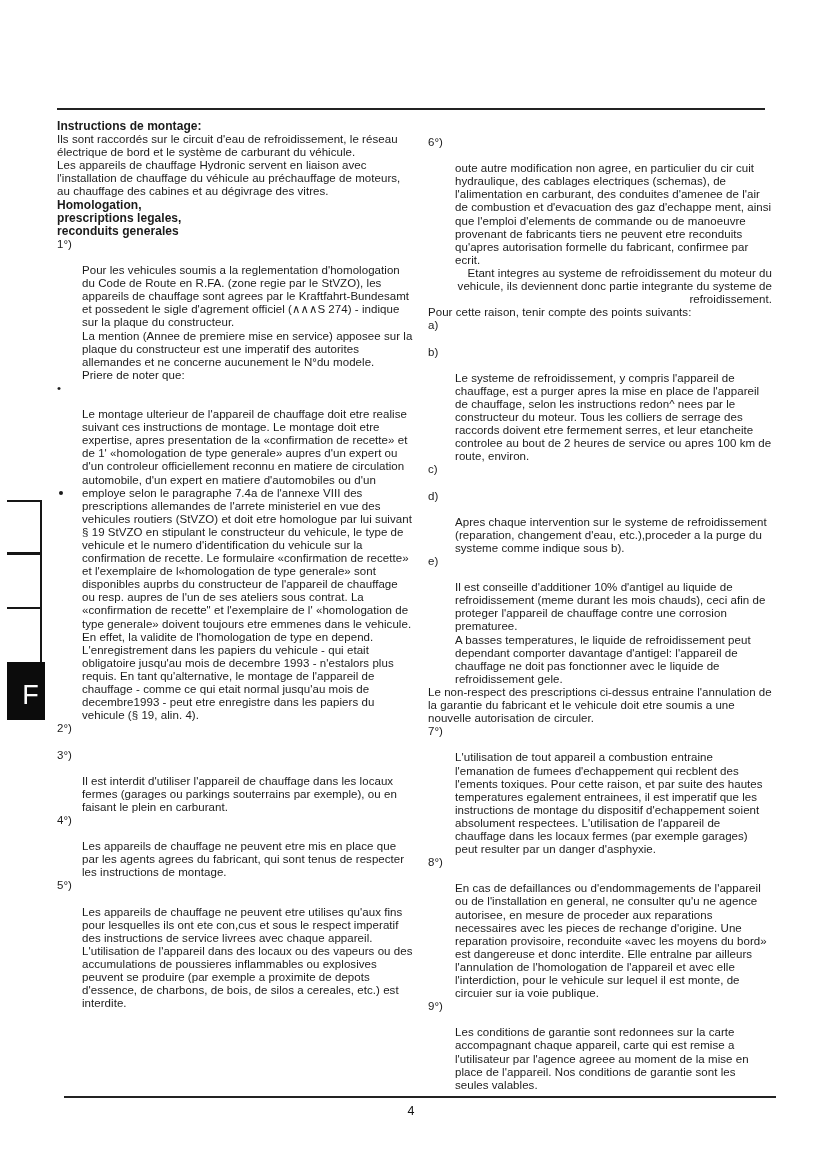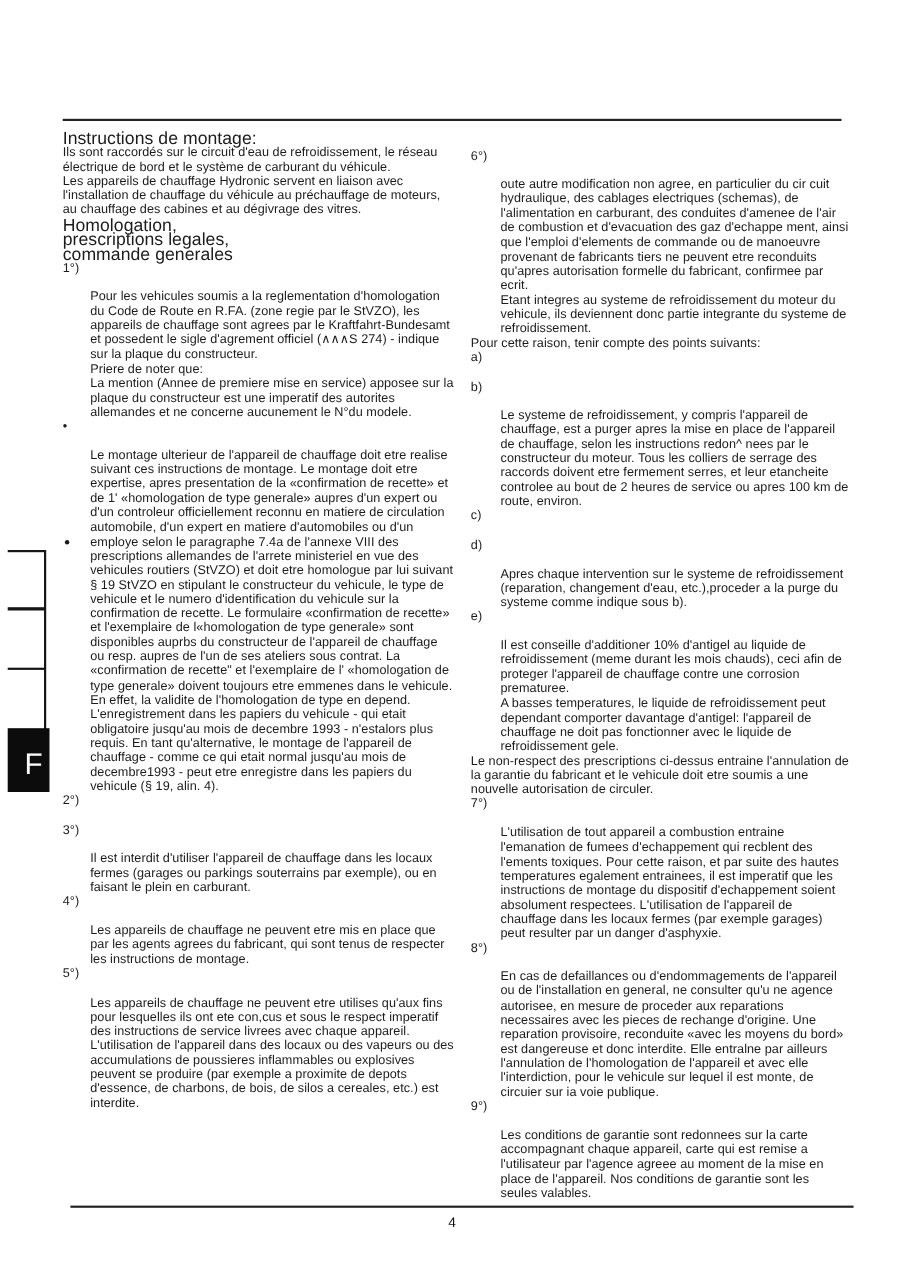--- a/index.html
+++ b/index.html
@@ -13,28 +13,28 @@
   }
   .rule-top{position:absolute;left:57px;top:108px;width:708px;height:2px;background:#232323;}
   .rule-bottom{position:absolute;left:64px;top:1096px;width:712px;height:2px;background:#232323;}
   .page-number{position:absolute;left:0;top:1104px;width:822px;text-align:center;font-size:12.5px;color:#111;}
 
   .col{position:absolute;font-size:11.5px;line-height:13.1px;letter-spacing:0.05px;}
   .col-left{left:57px;top:120px;width:356px;}
   .col-right{left:428px;top:136px;width:344px;}
 
   .col p, .col h3, .col .item{margin:0;white-space:pre-line;}
-  h3{font-size:16px;font-weight:normal;line-height:13.1px;}
+  h3{font-size:12px;font-weight:bold;line-height:13.1px;}
   .gap{margin-top:15px;}
 
   .item{position:relative;padding-left:25px;}
   .col-right .item{padding-left:27px;}
   .item .marker{position:absolute;left:0;top:0;white-space:nowrap;}
   .indent{padding-left:25px;}
-  .col-right .indent{padding-left:27px;}
+  .col-right .indent{padding-left:27px;text-align:right;}
 
   
   .vline{position:absolute;left:40px;top:500px;width:2px;height:163px;background:#161616;}
   .tick{position:absolute;left:7px;width:34px;height:2px;background:#161616;}
   .tick-1{top:500px;}
   .tick-2{top:552px;height:3px;}
   .tick-3{top:607px;}
   .f-tab{
     position:absolute;left:7px;top:662px;width:38px;height:58px;
     background:#0c0c0c;color:#fdfdfd;
@@ -59,29 +59,29 @@
     <span>F</span>
   </div>
   <div class="speck"></div>
 
   <div class="col col-left">
     <h3>Instructions de montage:</h3>
     <p class="gap">Ils sont raccordés sur le circuit d'eau de refroidissement, le réseau électrique de bord et le système de carburant du véhicule.</p>
     <p class="gap">Les appareils de chauffage Hydronic servent en liaison avec l'installation de chauffage du véhicule au préchauffage de moteurs, au chauffage des cabines et au dégivrage des vitres.</p>
     <h3 class="gap">Homologation,
 prescriptions legales,
-commande generales</h3>
+reconduits generales</h3>
 
     <div class="item">
       <span class="marker">1°)</span>
       <span>Pour les vehicules soumis a la reglementation d'homologation du Code de Route en R.FA. (zone regie par le StVZO), les appareils de chauffage sont agrees par le Kraftfahrt-Bundesamt et possedent le sigle d'agrement officiel (∧∧∧S 274) - indique sur la plaque du constructeur.</span>
     </div>
 
+    <p class="indent gap">La mention (Annee de premiere mise en service) apposee sur la plaque du constructeur est une imperatif des autorites allemandes et ne concerne aucunement le N°du modele.</p>
     <p class="indent gap">Priere de noter que:</p>
-    <p class="indent gap">La mention (Annee de premiere mise en service) apposee sur la plaque du constructeur est une imperatif des autorites allemandes et ne concerne aucunement le N°du modele.</p>
 
     <div class="item">
       <span class="marker">•</span>
       <span>Le montage ulterieur de l'appareil de chauffage doit etre realise suivant ces instructions de montage. Le montage doit etre expertise, apres presentation de la «confirmation de recette» et de 1' «homologation de type generale» aupres d'un expert ou d'un controleur officiellement reconnu en matiere de circulation automobile, d'un expert en matiere d'automobiles ou d'un employe selon le paragraphe 7.4a de l'annexe VIII des prescriptions allemandes de l'arrete ministeriel en vue des vehicules routiers (StVZO) et doit etre homologue par lui suivant § 19 StVZO en stipulant le constructeur du vehicule, le type de vehicule et le numero d'identification du vehicule sur la confirmation de recette. Le formulaire «confirmation de recette» et l'exemplaire de l«homologation de type generale» sont disponibles auprbs du constructeur de l'appareil de chauffage ou resp. aupres de l'un de ses ateliers sous contrat. La «confirmation de recette" et l'exemplaire de l' «homologation de type generale» doivent toujours etre emmenes dans le vehicule. En effet, la validite de l'homologation de type en depend. L'enregistrement dans les papiers du vehicule - qui etait obligatoire jusqu'au mois de decembre 1993 - n'estalors plus requis. En tant qu'alternative, le montage de l'appareil de chauffage - comme ce qui etait normal jusqu'au mois de decembre1993 - peut etre enregistre dans les papiers du vehicule (§ 19, alin. 4).</span>
     </div>
 
     <div class="item gap">
       <span class="marker">2°)</span>
     </div>
     <div class="item gap">

